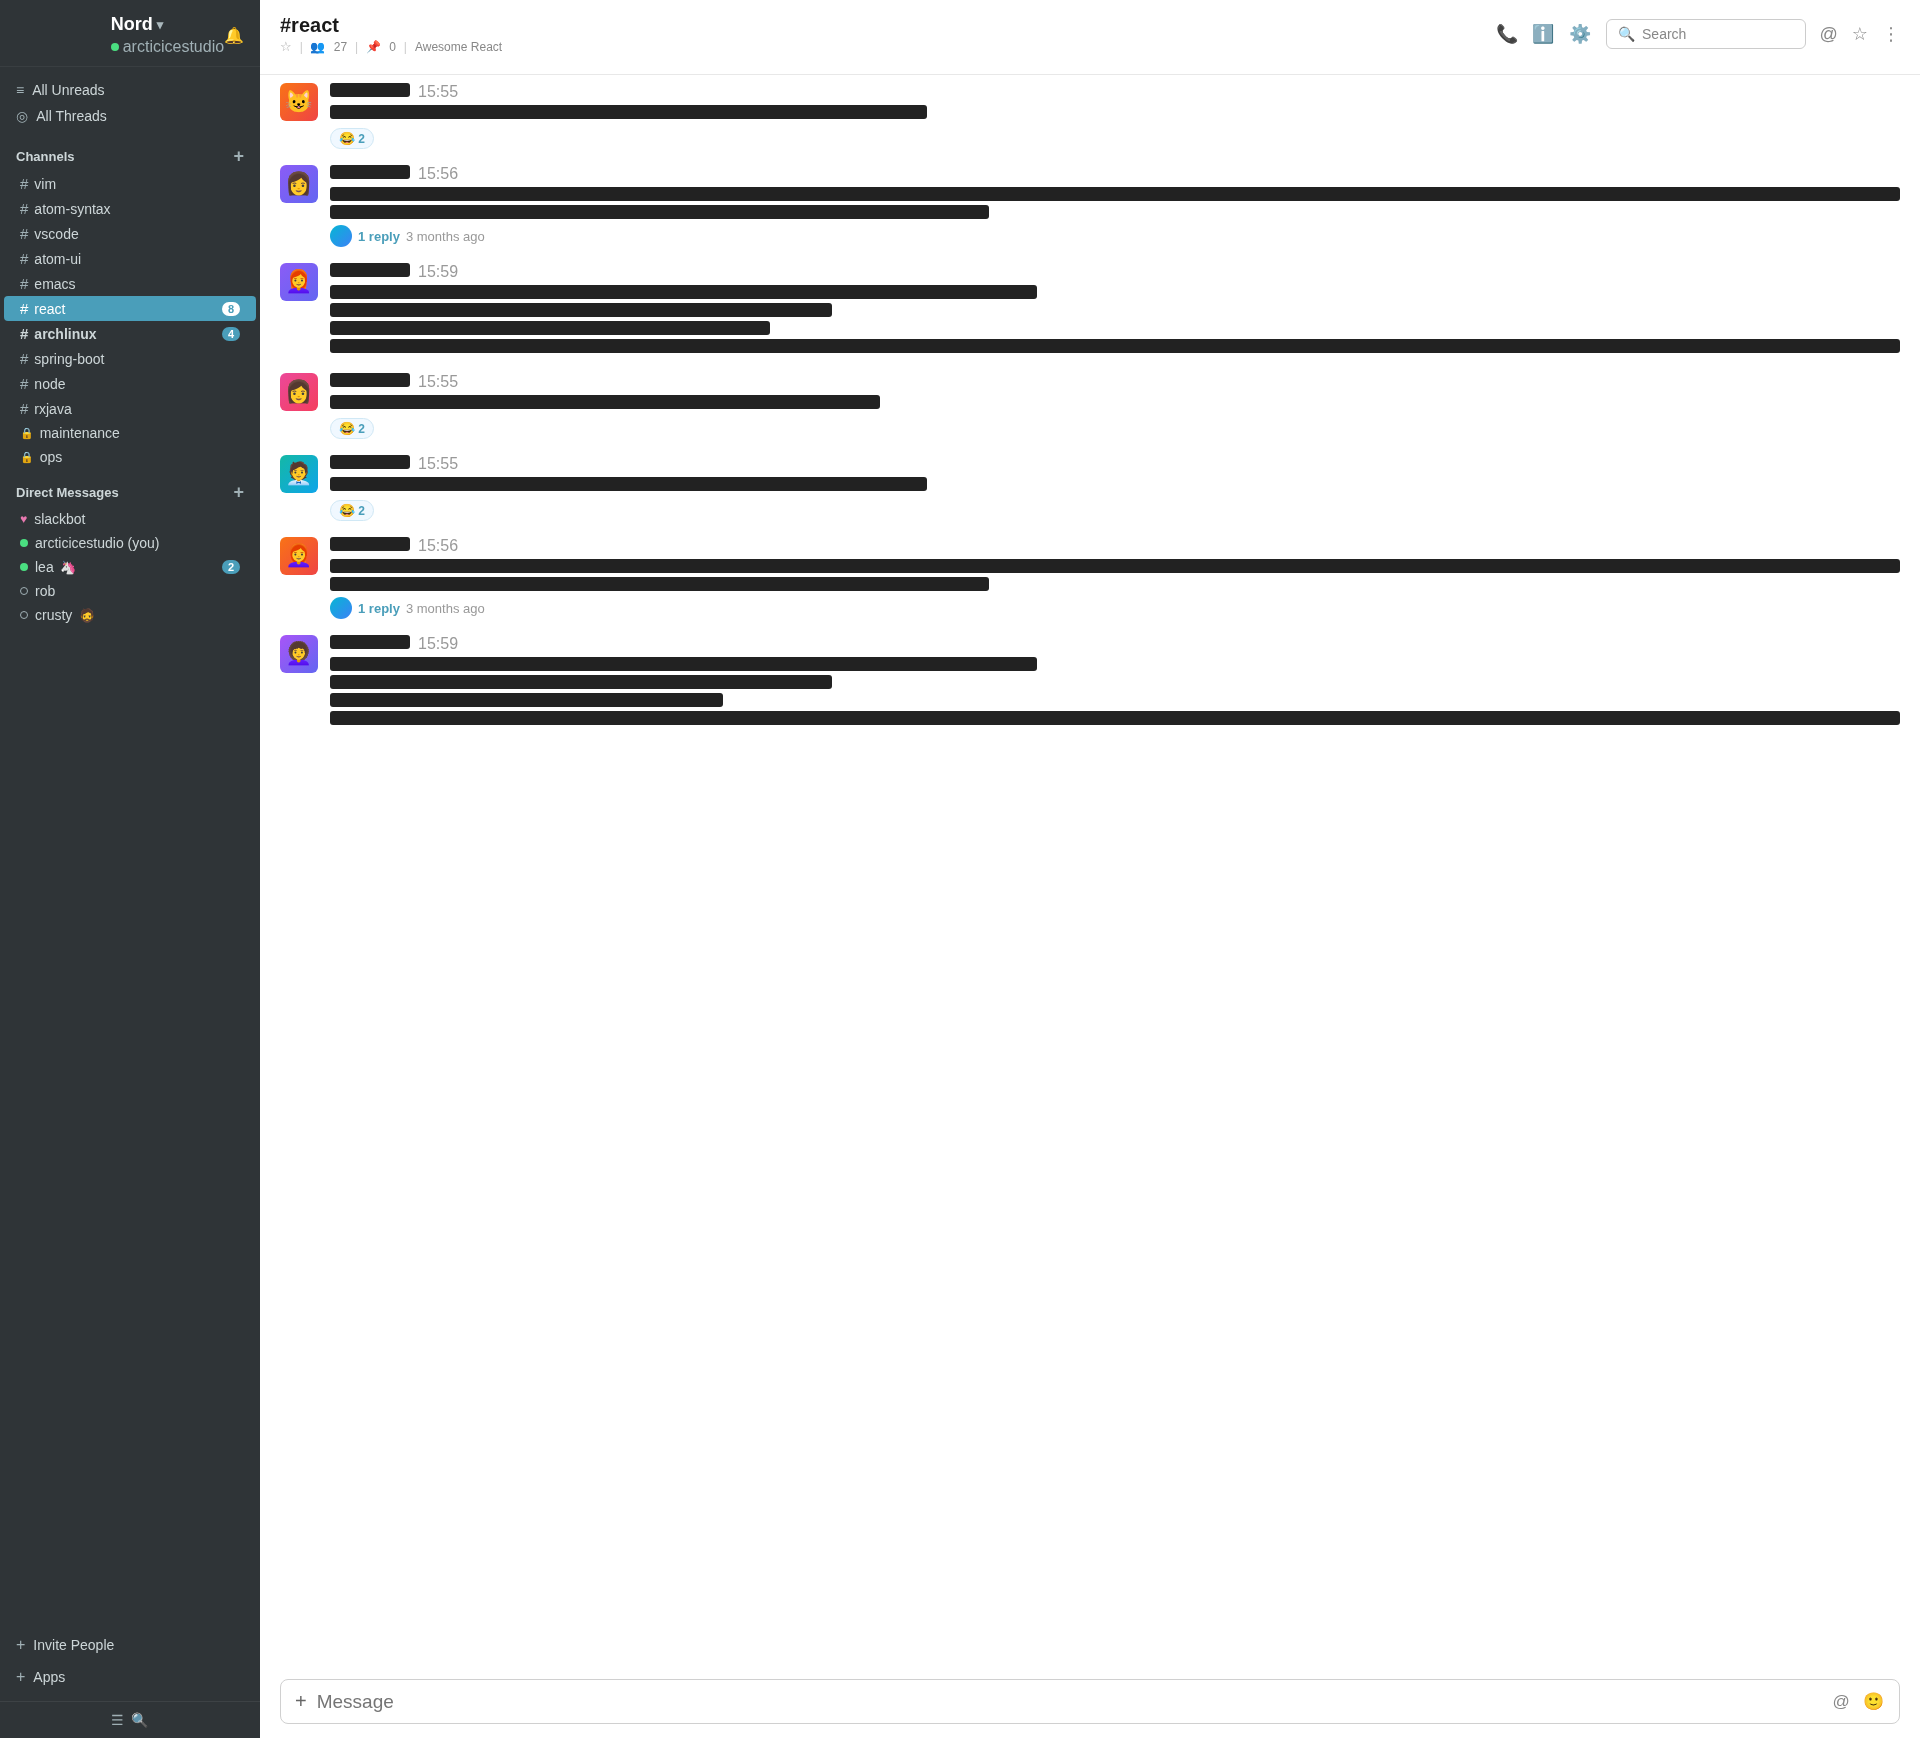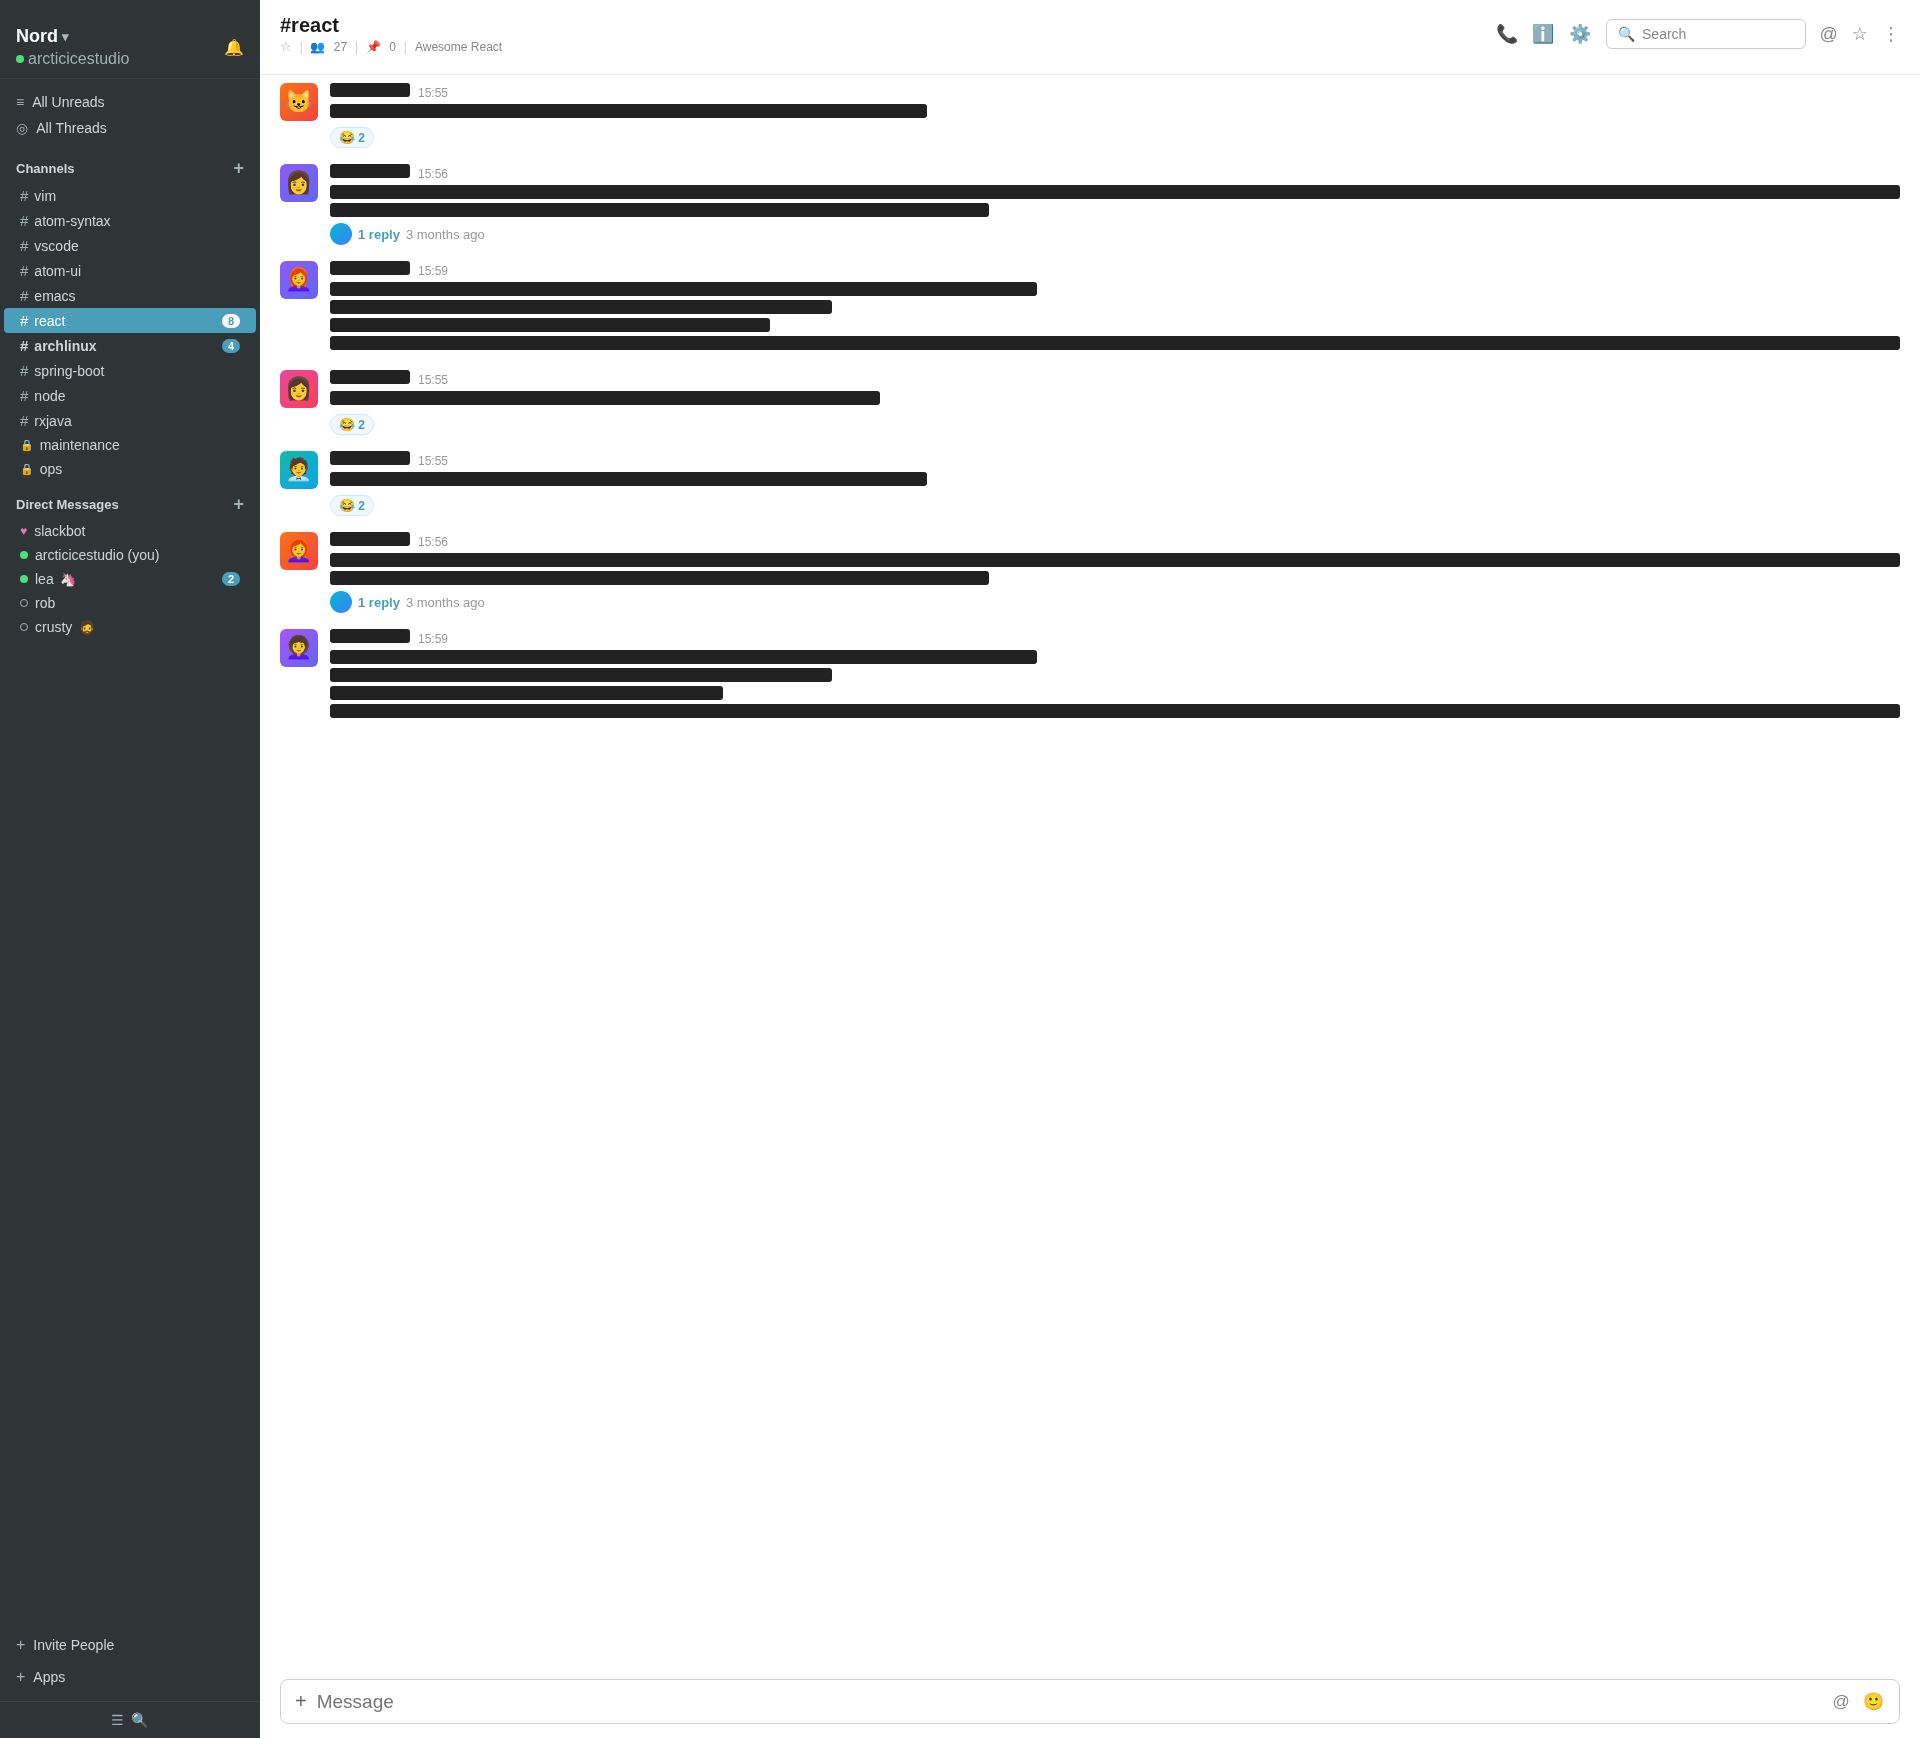--- a/index.html
+++ b/index.html
@@ -10,24 +10,24 @@
       width: 260px;
       min-width: 260px;
       background: #2f3437;
       color: #cdd6d8;
       display: flex;
       flex-direction: column;
       height: 100%;
       overflow: hidden;
     }
     .sidebar-header {
-      padding: 26px 16px 10px;
+      padding: 14px 16px 10px;
       display: flex;
       align-items: center;
-      justify-content: space-between;
+      justify-content: flex-end;
       border-bottom: 1px solid rgba(255,255,255,0.05);
     }
     .workspace-name {
       font-size: 18px;
       font-weight: 700;
       color: #ffffff;
       display: flex;
       align-items: center;
       gap: 4px;
     }
@@ -166,21 +166,21 @@
     .av1 { background: linear-gradient(135deg, #f97316, #ef4444); }
     .av2 { background: linear-gradient(135deg, #8b5cf6, #6366f1); }
     .av3 { background: linear-gradient(135deg, #06b6d4, #3b82f6); }
     .av4 { background: linear-gradient(135deg, #ec4899, #f43f5e); }
     .av5 { background: linear-gradient(135deg, #14b8a6, #0ea5e9); }
     .av6 { background: linear-gradient(135deg, #f97316, #ef4444); }
     .av7 { background: linear-gradient(135deg, #a855f7, #6366f1); }
 
     .message-content { flex: 1; }
     .message-header { display: flex; align-items: baseline; gap: 8px; margin-bottom: 3px; }
-    .msg-time { font-size: 12px; color: #999; }
+    .msg-time { font-size: 16px; color: #999; }
 
     .msg-line {
       height: 14px; background: #222; border-radius: 3px; margin: 4px 0;
     }
     .msg-name-block { width: 80px; height: 14px; background: #222; border-radius: 3px; display: inline-block; }
 
     .reaction {
       display: inline-flex; align-items: center; gap: 3px;
       border: 1px solid #d0e8f5; border-radius: 12px;
       padding: 2px 8px; font-size: 13px; background: #f0f8ff;

